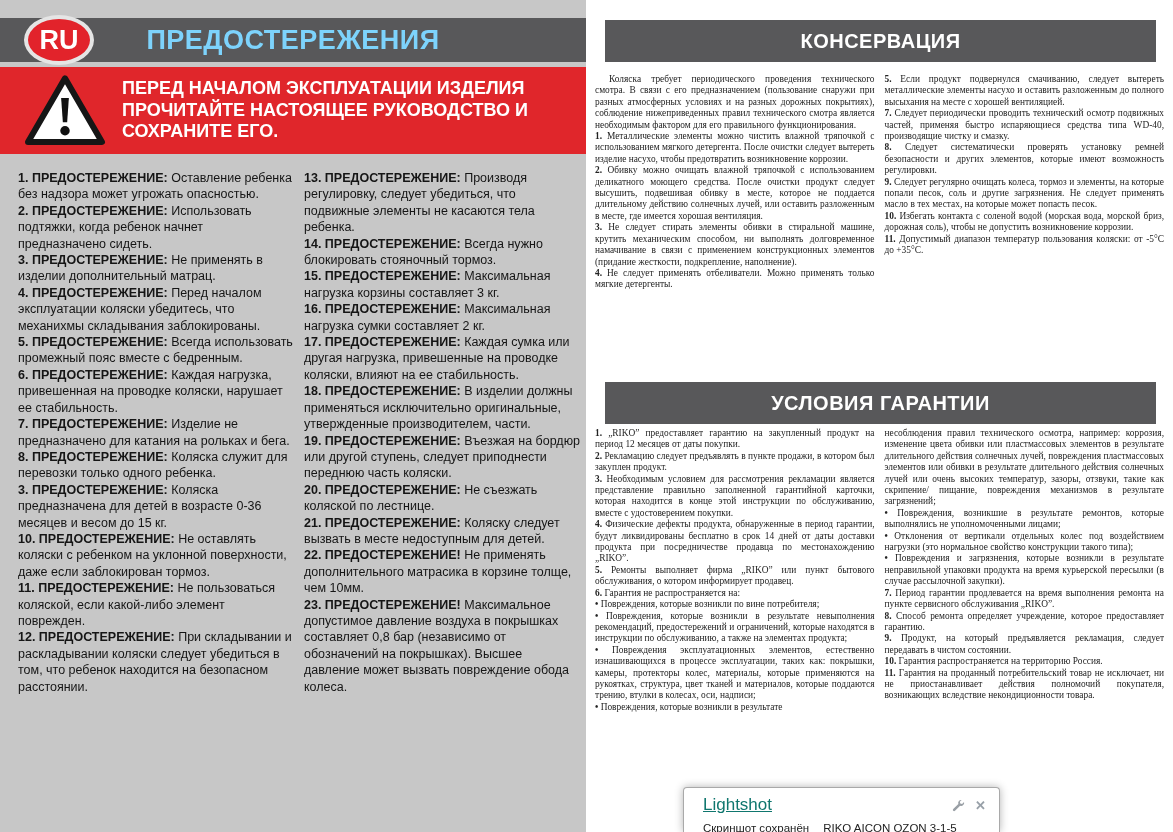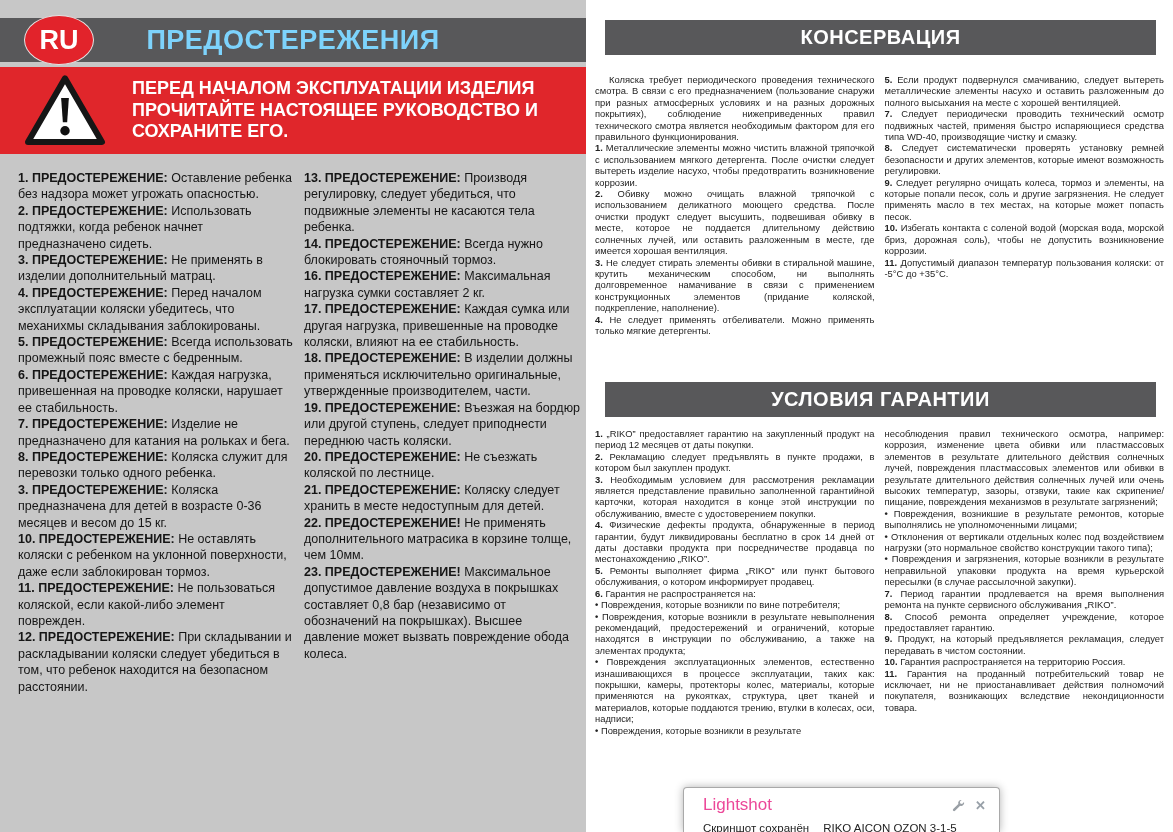--- a/index.html
+++ b/index.html
@@ -8,53 +8,53 @@
     width:1173px; height:832px; position:relative; overflow:hidden;
     font-family:"Liberation Sans", sans-serif; background:#ffffff; color:#1c1c1c;
   }
 
   
   .page-left { position:absolute; left:0; top:0; width:586px; height:832px; background:#c7c7c7; }
   .lp-topbar { position:absolute; left:0; top:18px; width:100%; height:44px; background:#58585a; }
   .lp-title  { width:100%; text-align:center; line-height:44px; color:#7dd3fc; font-weight:bold;
                font-size:27px; letter-spacing:0.5px; }
   .ru-badge  { position:absolute; left:24px; top:-3px; width:70px; height:50px; background:#e2232b;
-               border:1px solid #e5e5e5; border-radius:50%; color:#fff; font-weight:bold; font-size:27px;
+               border:4px solid #e5e5e5; border-radius:50%; color:#fff; font-weight:bold; font-size:27px;
                display:flex; align-items:center; justify-content:center; }
   .lp-alert  { position:absolute; left:0; top:67px; width:100%; height:87px; background:#e0262b;
                display:flex; align-items:center; padding-left:22px; }
   .tri-icon  { width:86px; height:78px; flex:0 0 auto; }
-  .alert-text{ color:#fff; font-weight:bold; font-size:18px; line-height:1.22; margin-left:24px;
+  .alert-text{ color:#fff; font-weight:bold; font-size:18px; line-height:1.22; margin-left:14px;
                width:440px; }
   .lp-cols   { position:absolute; left:18px; top:170px; width:562px; display:flex; gap:10px; }
   .wcol      { flex:1; }
   .wpara     { margin:0; font-size:12.5px; line-height:16.4px; color:#151515; }
   .wpara .num{ font-weight:bold; }
 
   
   .page-right{ position:absolute; left:586px; top:0; width:587px; height:832px; background:#ffffff; }
-  .rbar      { position:absolute; left:19px; width:551px; height:35px; background:#58585a; color:#fff;
+  .rbar      { position:absolute; left:19px; width:551px; height:42px; background:#58585a; color:#fff;
                font-weight:bold; font-size:20px; letter-spacing:0.5px;
                display:flex; align-items:center; justify-content:center; }
   #bar-maint { top:20px; }
   #bar-warr  { top:382px; }
   .rcols     { position:absolute; left:9px; width:569px; display:flex; gap:10px; }
   #cols-maint{ top:74px; }
   #cols-warr { top:428px; }
-  .rcol      { flex:1; }
+  .rcol      { flex:1;font-family:Liberation Serif, serif; }
   .rpara     { margin:0; font-size:9.4px; line-height:11.4px; text-align:justify; color:#232323; }
   .rpara .num{ font-weight:bold; }
   .intro     { text-indent:14px; }
 
   
   .lightshot { position:absolute; left:683px; top:787px; width:317px; height:45px; background:#fff;
                border:1px solid #a9a9a9; border-bottom:none; border-radius:4px 4px 0 0;
                box-shadow:0 0 8px rgba(0,0,0,0.30); overflow:hidden; }
   .ls-head   { display:flex; align-items:center; padding:7px 13px 0 19px; }
-  .ls-title  { flex:1; color:#ec4899; font-size:17px; line-height:20px; }
+  .ls-title  { flex:1; color:#0f766e; font-size:17px; line-height:20px;text-decoration:underline; }
   .ls-wrench { width:13px; height:13px; cursor:pointer; }
   .ls-x      { margin-left:10px; color:#98a0a8; font-size:13px; font-weight:bold; cursor:pointer; line-height:13px; }
   .ls-body   { margin:7px 0 0 19px; font-size:11.5px; color:#222; white-space:nowrap; }
   .ls-file   { margin-left:14px; }
 </style>
 </head>
 <body>
 
 <section class="page-left">
   <div class="lp-topbar">
@@ -97,32 +97,33 @@
         <p class="wpara"><b class="num">11. ПРЕДОСТЕРЕЖЕНИЕ:</b> <span>Не пользоваться коляской, если какой-либо элемент поврежден.</span></p>
 
         <p class="wpara"><b class="num">12. ПРЕДОСТЕРЕЖЕНИЕ:</b> <span>При складывании и раскладывании коляски следует убедиться в том, что ребенок находится на безопасном расстоянии.</span></p>
       </div>
     <div class="wcol">
 
         <p class="wpara"><b class="num">13. ПРЕДОСТЕРЕЖЕНИЕ:</b> <span>Производя регулировку, следует убедиться, что подвижные элементы не касаются тела ребенка.</span></p>
 
         <p class="wpara"><b class="num">14. ПРЕДОСТЕРЕЖЕНИЕ:</b> <span>Всегда нужно блокировать стояночный тормоз.</span></p>
 
+        <p class="wpara"><b class="num">15. ПРЕДОСТЕРЕЖЕНИЕ:</b> <span>Максимальная нагрузка корзины составляет 3 кг.</span></p>
 
         <p class="wpara"><b class="num">16. ПРЕДОСТЕРЕЖЕНИЕ:</b> <span>Максимальная нагрузка сумки составляет 2 кг.</span></p>
 
         <p class="wpara"><b class="num">17. ПРЕДОСТЕРЕЖЕНИЕ:</b> <span>Каждая сумка или другая нагрузка, привешенные на проводке коляски, влияют на ее стабильность.</span></p>
 
         <p class="wpara"><b class="num">18. ПРЕДОСТЕРЕЖЕНИЕ:</b> <span>В изделии должны применяться исключительно оригинальные, утвержденные производителем, части.</span></p>
 
         <p class="wpara"><b class="num">19. ПРЕДОСТЕРЕЖЕНИЕ:</b> <span>Въезжая на бордюр или другой ступень, следует приподнести переднюю часть коляски.</span></p>
 
         <p class="wpara"><b class="num">20. ПРЕДОСТЕРЕЖЕНИЕ:</b> <span>Не съезжать коляской по лестнице.</span></p>
 
-        <p class="wpara"><b class="num">21. ПРЕДОСТЕРЕЖЕНИЕ:</b> <span>Коляску следует хранить в месте недоступным для детей.</span></p>
+        <p class="wpara"><b class="num">21. ПРЕДОСТЕРЕЖЕНИЕ:</b> <span>Коляску следует вызвать в месте недоступным для детей.</span></p>
 
         <p class="wpara"><b class="num">22. ПРЕДОСТЕРЕЖЕНИЕ!</b> <span>Не применять дополнительного матрасика в корзине толще, чем 10мм.</span></p>
 
         <p class="wpara"><b class="num">23. ПРЕДОСТЕРЕЖЕНИЕ!</b> <span>Максимальное допустимое давление воздуха в покрышках составляет 0,8 бар (независимо от обозначений на покрышках). Высшее давление может вызвать повреждение обода колеса.</span></p>
       </div>
   </div>
 </section>
 
 <section class="page-right">
   <div class="rbar" id="bar-maint">
@@ -131,21 +132,21 @@
 
   <div class="rcols" id="cols-maint">
     <div class="rcol">
       <p class="rpara intro">Коляска требует периодического проведения технического смотра. В связи с его предназначением (пользование снаружи при разных атмосферных условиях и на разных дорожных покрытиях), соблюдение нижеприведенных правил технического смотра является необходимым фактором для его правильного функционирования.</p>
       <div>
 
           <p class="rpara"><b class="num">1.</b> <span>Металлические элементы можно чистить влажной тряпочкой с использованием мягкого детергента. После очистки следует вытереть изделие насухо, чтобы предотвратить возникновение коррозии.</span></p>
 
           <p class="rpara"><b class="num">2.</b> <span>Обивку можно очищать влажной тряпочкой с использованием деликатного моющего средства. После очистки продукт следует высушить, подвешивая обивку в месте, которое не поддается длительному действию солнечных лучей, или оставить разложенным в месте, где имеется хорошая вентиляция.</span></p>
 
-          <p class="rpara"><b class="num">3.</b> <span>Не следует стирать элементы обивки в стиральной машине, крутить механическим способом, ни выполнять долговременное намачивание в связи с применением конструкционных элементов (придание коляской, подкрепление, наполнение).</span></p>
+          <p class="rpara"><b class="num">3.</b> <span>Не следует стирать элементы обивки в стиральной машине, крутить механическим способом, ни выполнять долговременное намачивание в связи с применением конструкционных элементов (придание жесткости, подкрепление, наполнение).</span></p>
 
           <p class="rpara"><b class="num">4.</b> <span>Не следует применять отбеливатели. Можно применять только мягкие детергенты.</span></p>
         </div>
     </div>
     <div class="rcol">
 
         <p class="rpara"><b class="num">5.</b> <span>Если продукт подвернулся смачиванию, следует вытереть металлические элементы насухо и оставить разложенным до полного высыхания на месте с хорошей вентиляцией.</span></p>
 
 
         <p class="rpara"><b class="num">7.</b> <span>Следует периодически проводить технический осмотр подвижных частей, применяя быстро испаряющиеся средства типа WD-40, производящие чистку и смазку.</span></p>

